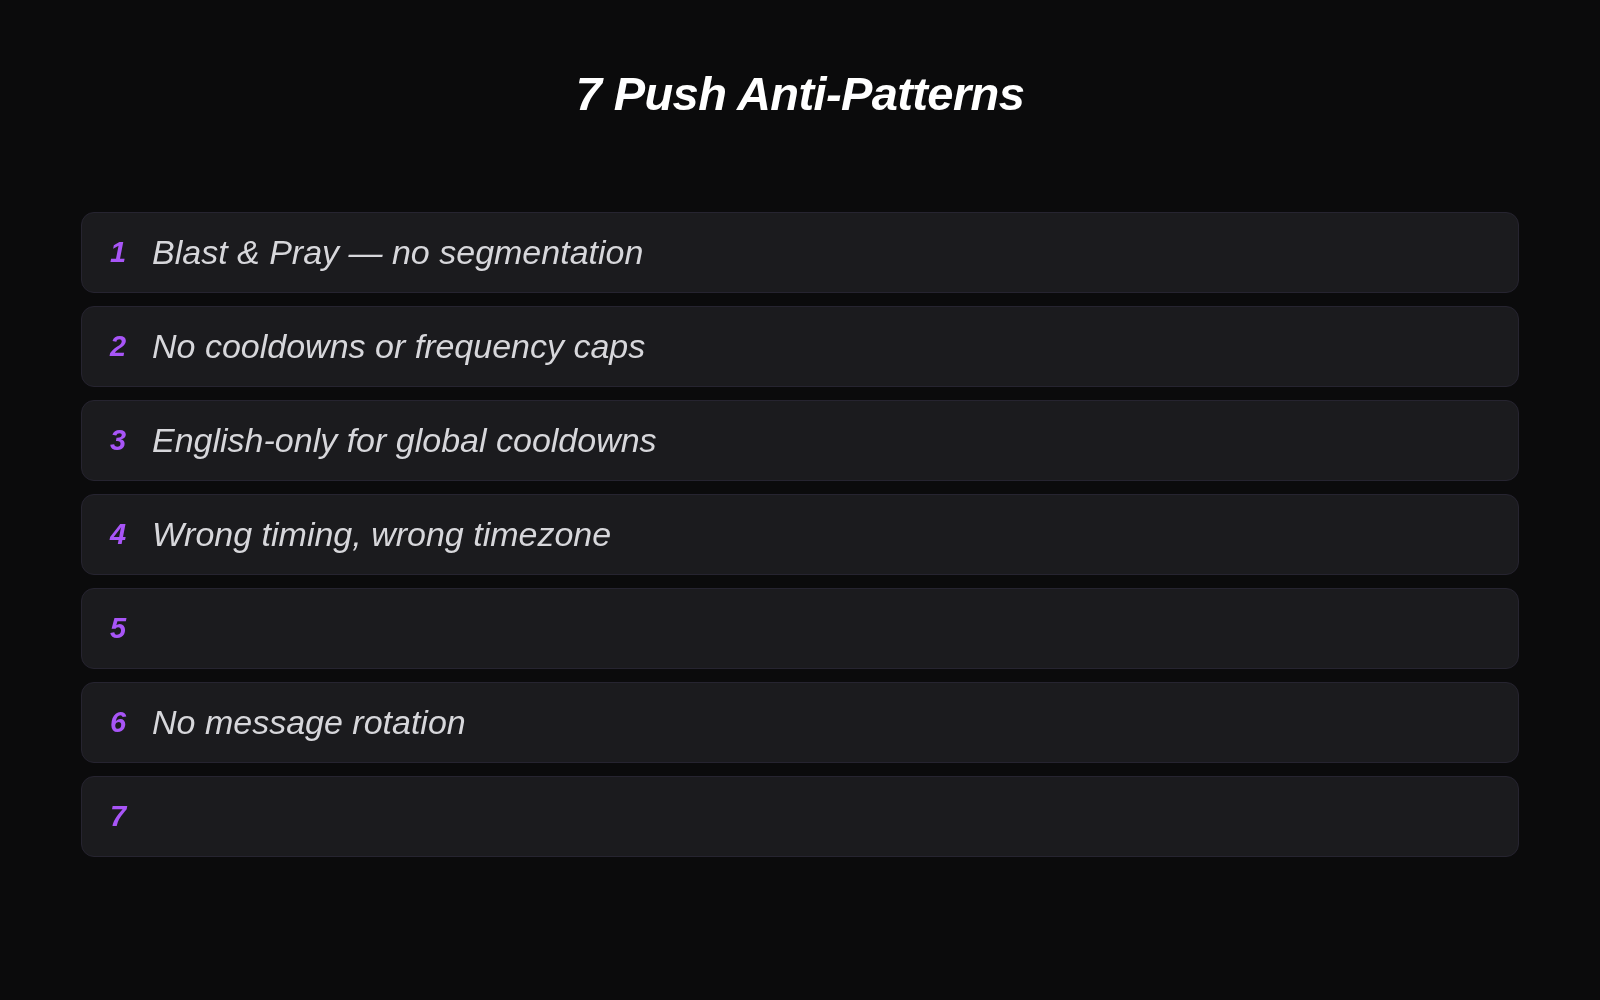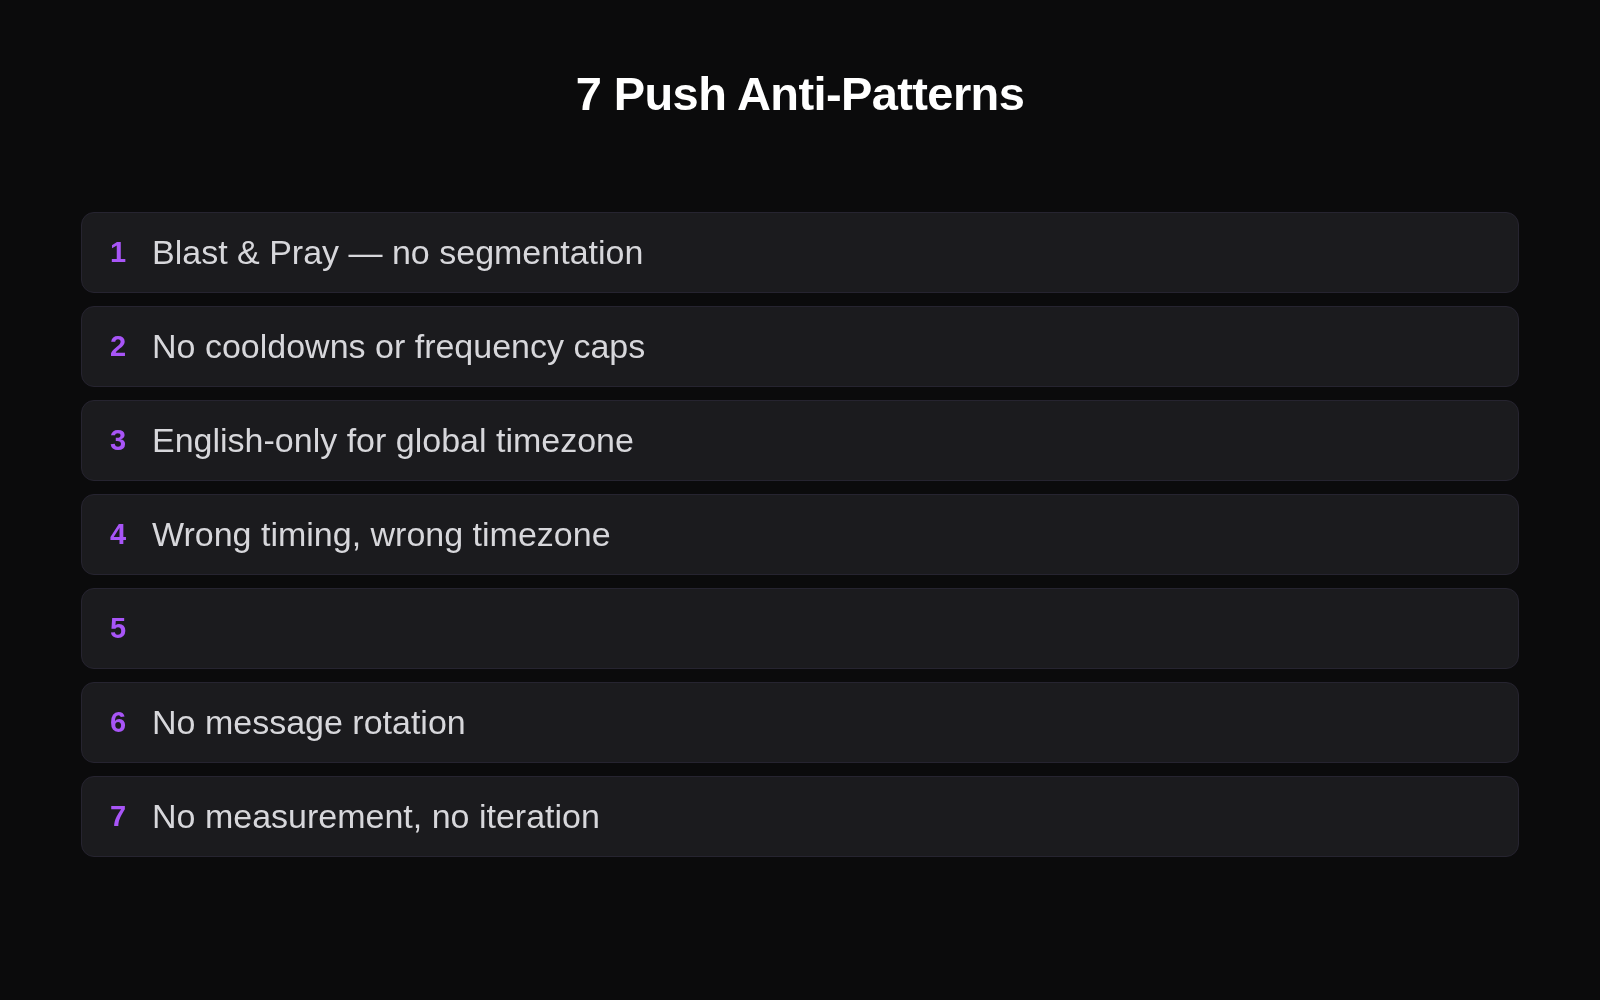--- a/index.html
+++ b/index.html
@@ -12,20 +12,21 @@
     background: #0b0b0c;
     font-family: "Liberation Sans", sans-serif;
     overflow: hidden;
   }
   .slide {
     width: 1600px;
     height: 1000px;
     box-sizing: border-box;
     position: relative;
     background: #0b0b0c;
+    font-style: italic;
   }
   .slide-title {
     margin: 0;
     padding-top: 68px;
     text-align: center;
     color: #ffffff;
     font-size: 47px;
     font-weight: bold;
     letter-spacing: -0.6px;
     line-height: 1.1;
@@ -82,36 +83,35 @@
       <span class="row-text">Blast &amp; Pray — no segmentation</span>
     </div>
 
     <div class="row">
       <span class="row-num">2</span>
       <span class="row-text">No cooldowns or frequency caps</span>
     </div>
 
     <div class="row">
       <span class="row-num">3</span>
-      <span class="row-text">English-only for global timezone</span>
+      <span class="row-text">English-only for global cooldowns</span>
     </div>
 
     <div class="row">
       <span class="row-num">4</span>
       <span class="row-text">Wrong timing, wrong timezone</span>
     </div>
 
     <div class="row">
       <span class="row-num">5</span>
     </div>
 
     <div class="row">
       <span class="row-num">6</span>
       <span class="row-text">No message rotation</span>
     </div>
 
     <div class="row">
       <span class="row-num">7</span>
-      <span class="row-text">No measurement, no iteration</span>
     </div>
 
   </div>
 </div>
 
 </body></html>

